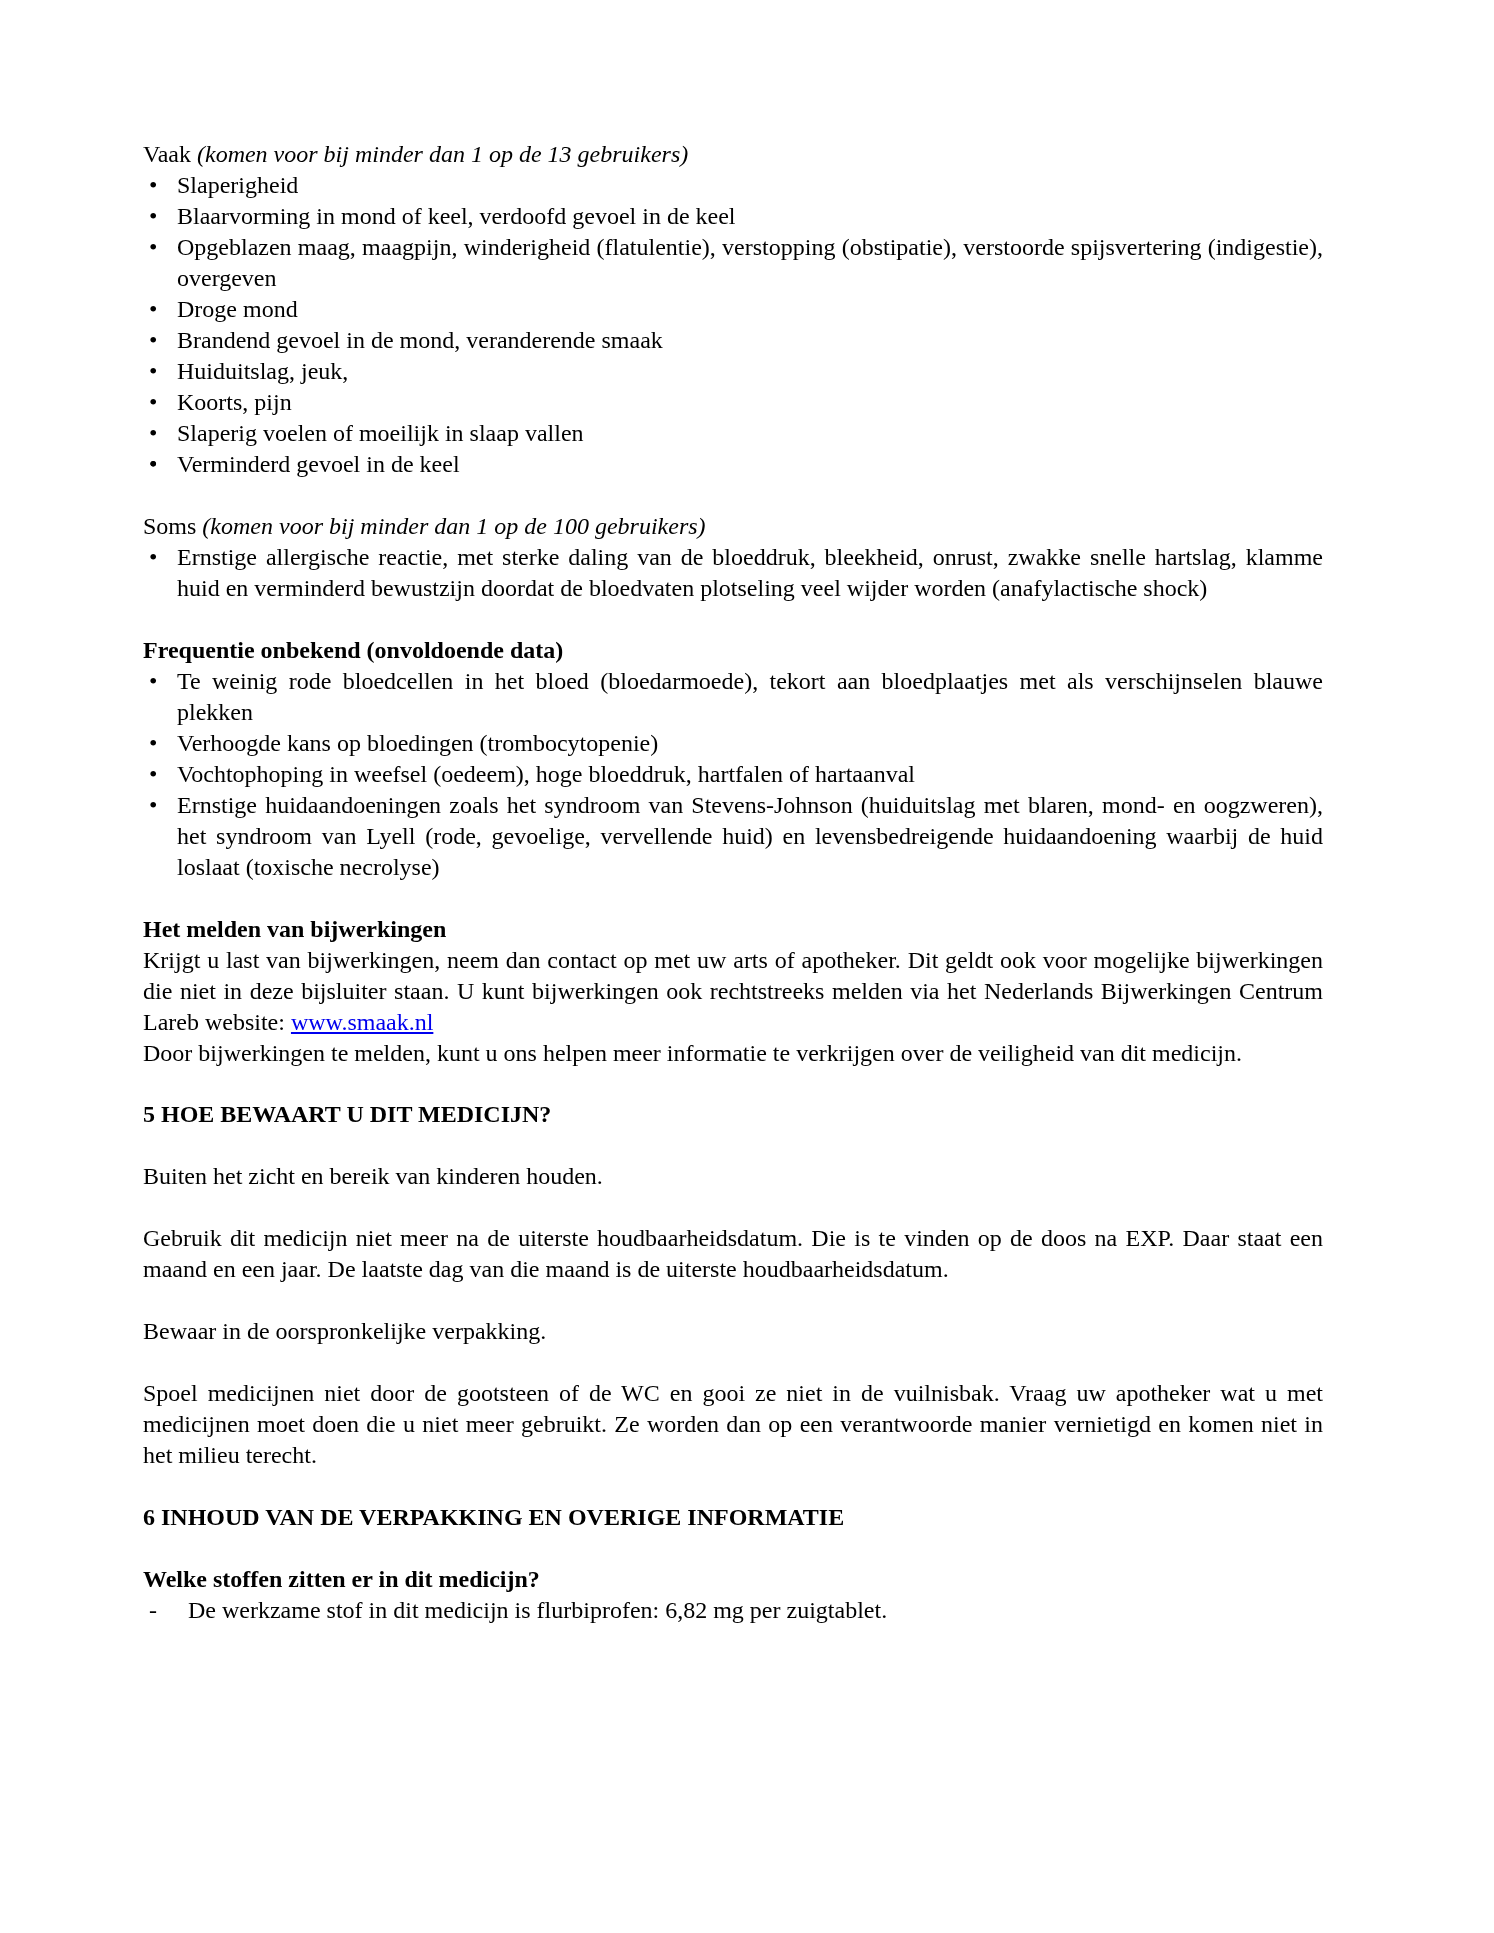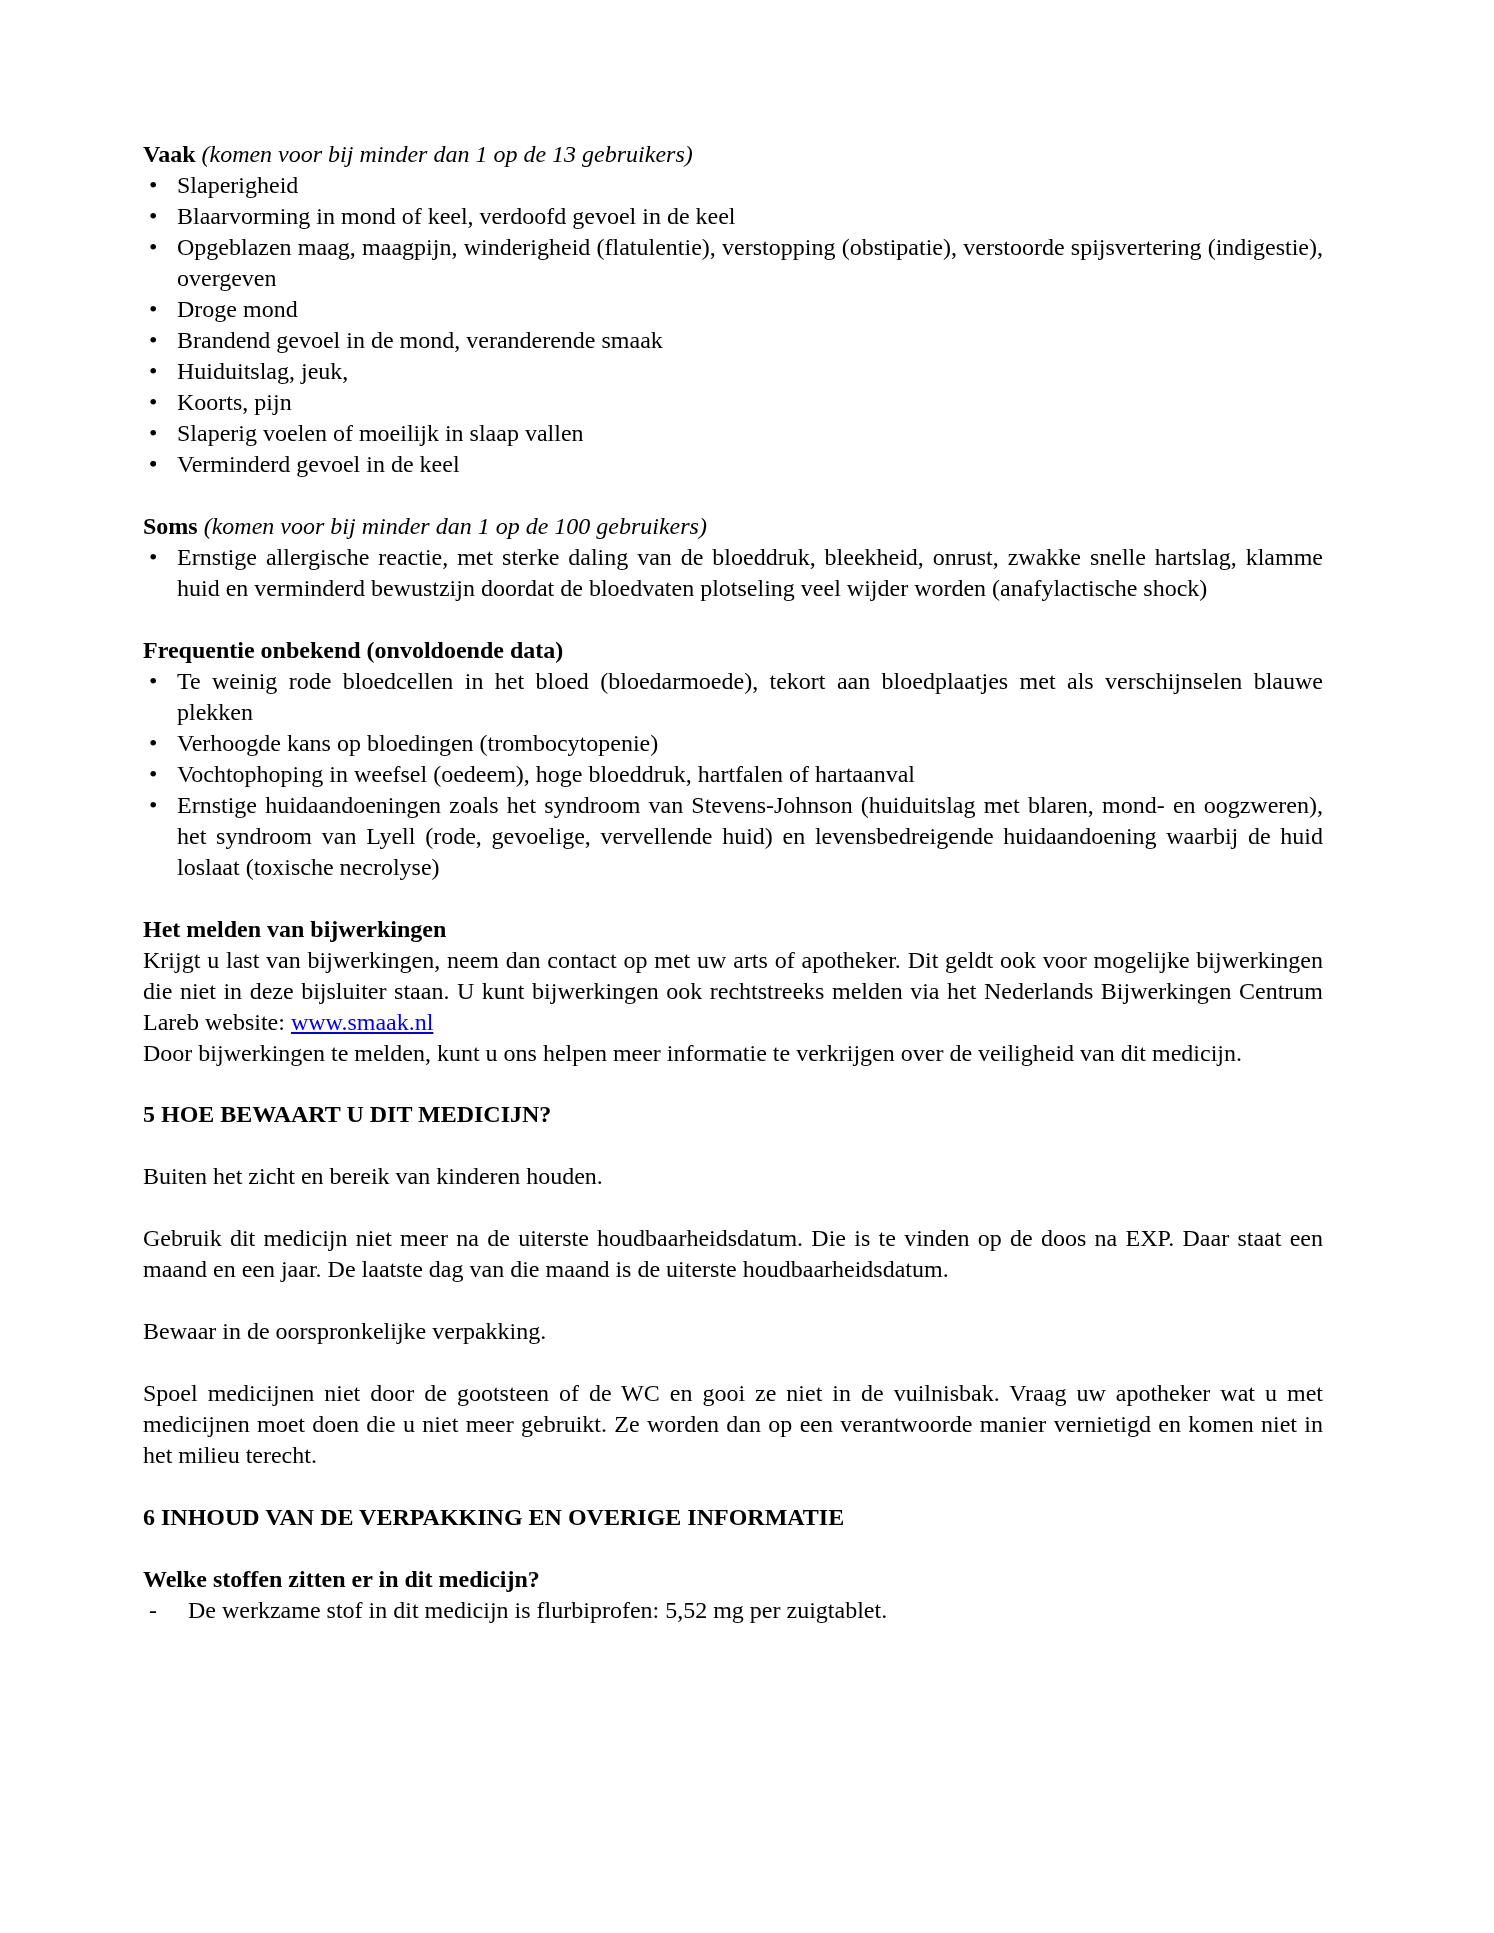--- a/index.html
+++ b/index.html
@@ -20,21 +20,21 @@
   .content {
     position: absolute;
     left: 143px;
     top: 139px;
     width: 1180px;
     font-size: 24px;
     line-height: 31px;
   }
   p, h2, ul, li { font-size: inherit; line-height: inherit; font-weight: normal; }
   ul { list-style: none; }
-  .freq-head b { font-weight: bold; font-style: normal; }
+  .freq-head b { font-weight: normal; font-style: normal; }
   .freq-head i { font-style: italic; }
   .bold-head { font-weight: bold; }
   h2 { font-weight: bold; font-size: inherit; }
   .para { text-align: justify; }
   .bullets li, .dashes li { position: relative; text-align: justify; }
   .bullets li { padding-left: 34px; }
   .dashes li { padding-left: 45px; }
   .marker { position: absolute; left: 6px; top: 0; }
   .sp1 { margin-top: 31px; }
   .sp2 { margin-top: 30px; }
@@ -82,16 +82,16 @@
   <h2 class="sp2">5 HOE BEWAART U DIT MEDICIJN?</h2>
   <p class="para sp1">Buiten het zicht en bereik van kinderen houden.</p>
   <p class="para sp1">Gebruik dit medicijn niet meer na de uiterste houdbaarheidsdatum. Die is te vinden op de doos na EXP. Daar staat een maand en een jaar. De laatste dag van die maand is de uiterste houdbaarheidsdatum.</p>
   <p class="para sp1">Bewaar in de oorspronkelijke verpakking.</p>
   <p class="para sp1">Spoel medicijnen niet door de gootsteen of de WC en gooi ze niet in de vuilnisbak. Vraag uw apotheker wat u met medicijnen moet doen die u niet meer gebruikt. Ze worden dan op een verantwoorde manier vernietigd en komen niet in het milieu terecht.</p>
 
   <h2 class="sp1">6 INHOUD VAN DE VERPAKKING EN OVERIGE INFORMATIE</h2>
   <p class="bold-head sp1">Welke stoffen zitten er in dit medicijn?</p>
 
   <ul class="dashes">
-    <li><span class="marker">-</span><span>De werkzame stof in dit medicijn is flurbiprofen: 5,52 mg per zuigtablet.</span></li>
+    <li><span class="marker">-</span><span>De werkzame stof in dit medicijn is flurbiprofen: 6,82 mg per zuigtablet.</span></li>
   </ul>
 
 </div>
 
 </body></html>

